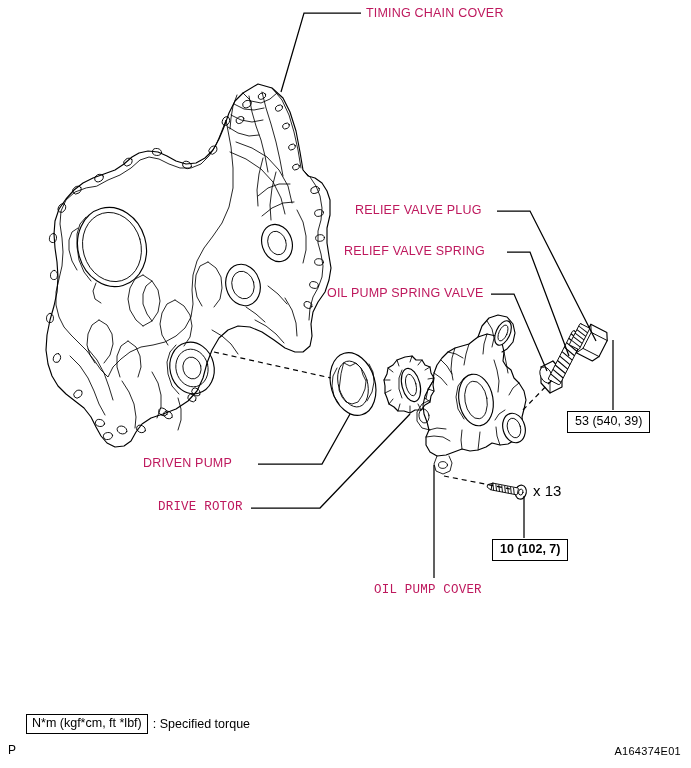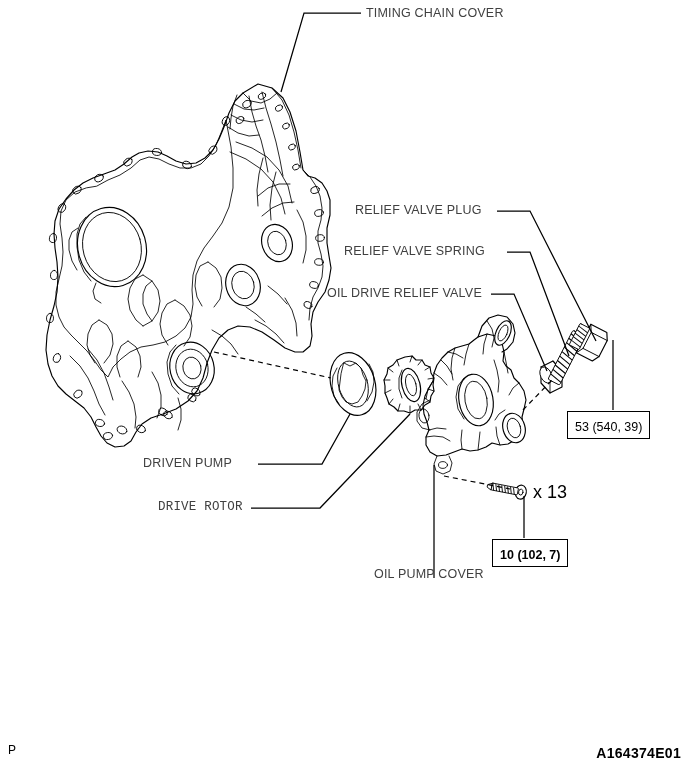--- a/index.html
+++ b/index.html
@@ -27,30 +27,30 @@
     width: 691px;
     height: 768px;
     overflow: visible;
   }
   .lbl {
     position: absolute;
     font-family: "Liberation Sans", sans-serif;
     font-size: 12.5px;
     letter-spacing: 0.2px;
     white-space: nowrap;
-    color: #404040;
+    color: #be185d;
     line-height: 1;
   }
   .torque-box {
     position: absolute;
     border: 1.6px solid #000;
     background: #fff;
     font-family: "Liberation Sans", sans-serif;
     font-size: 12.5px;
-    padding: 9px 7px 4px 7px;
+    padding: 3px 7px 4px 7px;
     white-space: nowrap;
     line-height: 1;
   }
   #legend {
     position: absolute;
     left: 26px;
     top: 714px;
     display: flex;
     align-items: center;
     gap: 5px;
@@ -71,29 +71,29 @@
     position: absolute;
     left: 8px;
     top: 744px;
     font-size: 12px;
     line-height: 1;
   }
   #fig-code {
     position: absolute;
     right: 10px;
     top: 746px;
-    font-size: 14px;
-    font-weight: bold;
+    font-size: 11px;
+    font-weight: normal;
     letter-spacing: 0.3px;
     line-height: 1;
     margin-left: 48px;
   }
   .bolt-count {
     position: absolute;
-    font-size: 18px;
+    font-size: 15px;
     white-space: nowrap;
     line-height: 1;
   }
 </style>
 </head>
 <body>
 
 <div id="stage">
 
   <svg class="layer" viewBox="0 0 691 768">
@@ -450,32 +450,36 @@
       <path class="leader" d="M 524 496 L 524 538"></path>
     </g>
   </svg>
 
   <div class="lbl" style="left:366px; top:7px;">TIMING CHAIN COVER</div>
 
   <div class="lbl" style="left:355px; top:204px;">RELIEF VALVE PLUG</div>
 
   <div class="lbl" style="left:344px; top:245px;text-align:right;">RELIEF VALVE SPRING</div>
 
-  <div class="lbl" style="left:327px; top:287px;">OIL DRIVE RELIEF VALVE</div>
+  <div class="lbl" style="left:327px; top:287px;">OIL PUMP SPRING VALVE</div>
 
   <div class="lbl" style="left:143px; top:457px;">DRIVEN PUMP</div>
 
   <div class="lbl" style="left:158px; top:501px;font-family:Liberation Mono, monospace;">DRIVE ROTOR</div>
 
-  <div class="lbl" style="left:374px; top:568px;">OIL PUMP COVER</div>
+  <div class="lbl" style="left:374px; top:584px;font-family:Liberation Mono, monospace;">OIL PUMP COVER</div>
 
   <div class="bolt-count" style="left:533px; top:483px;">x 13</div>
 
   <div class="torque-box" style="left:567px; top:411px;">53 (540, 39)</div>
 
   <div class="torque-box" style="left:492px; top:539px;font-weight:bold;">10 (102, 7)</div>
 
+  <div id="legend">
+    <div class="box">N*m (kgf*cm, ft *lbf)</div>
+    <div class="desc">: Specified torque</div>
+  </div>
 
   <div id="page-mark">P</div>
 
   <div id="fig-code">A164374E01</div>
 
 </div>
 
 </body></html>

